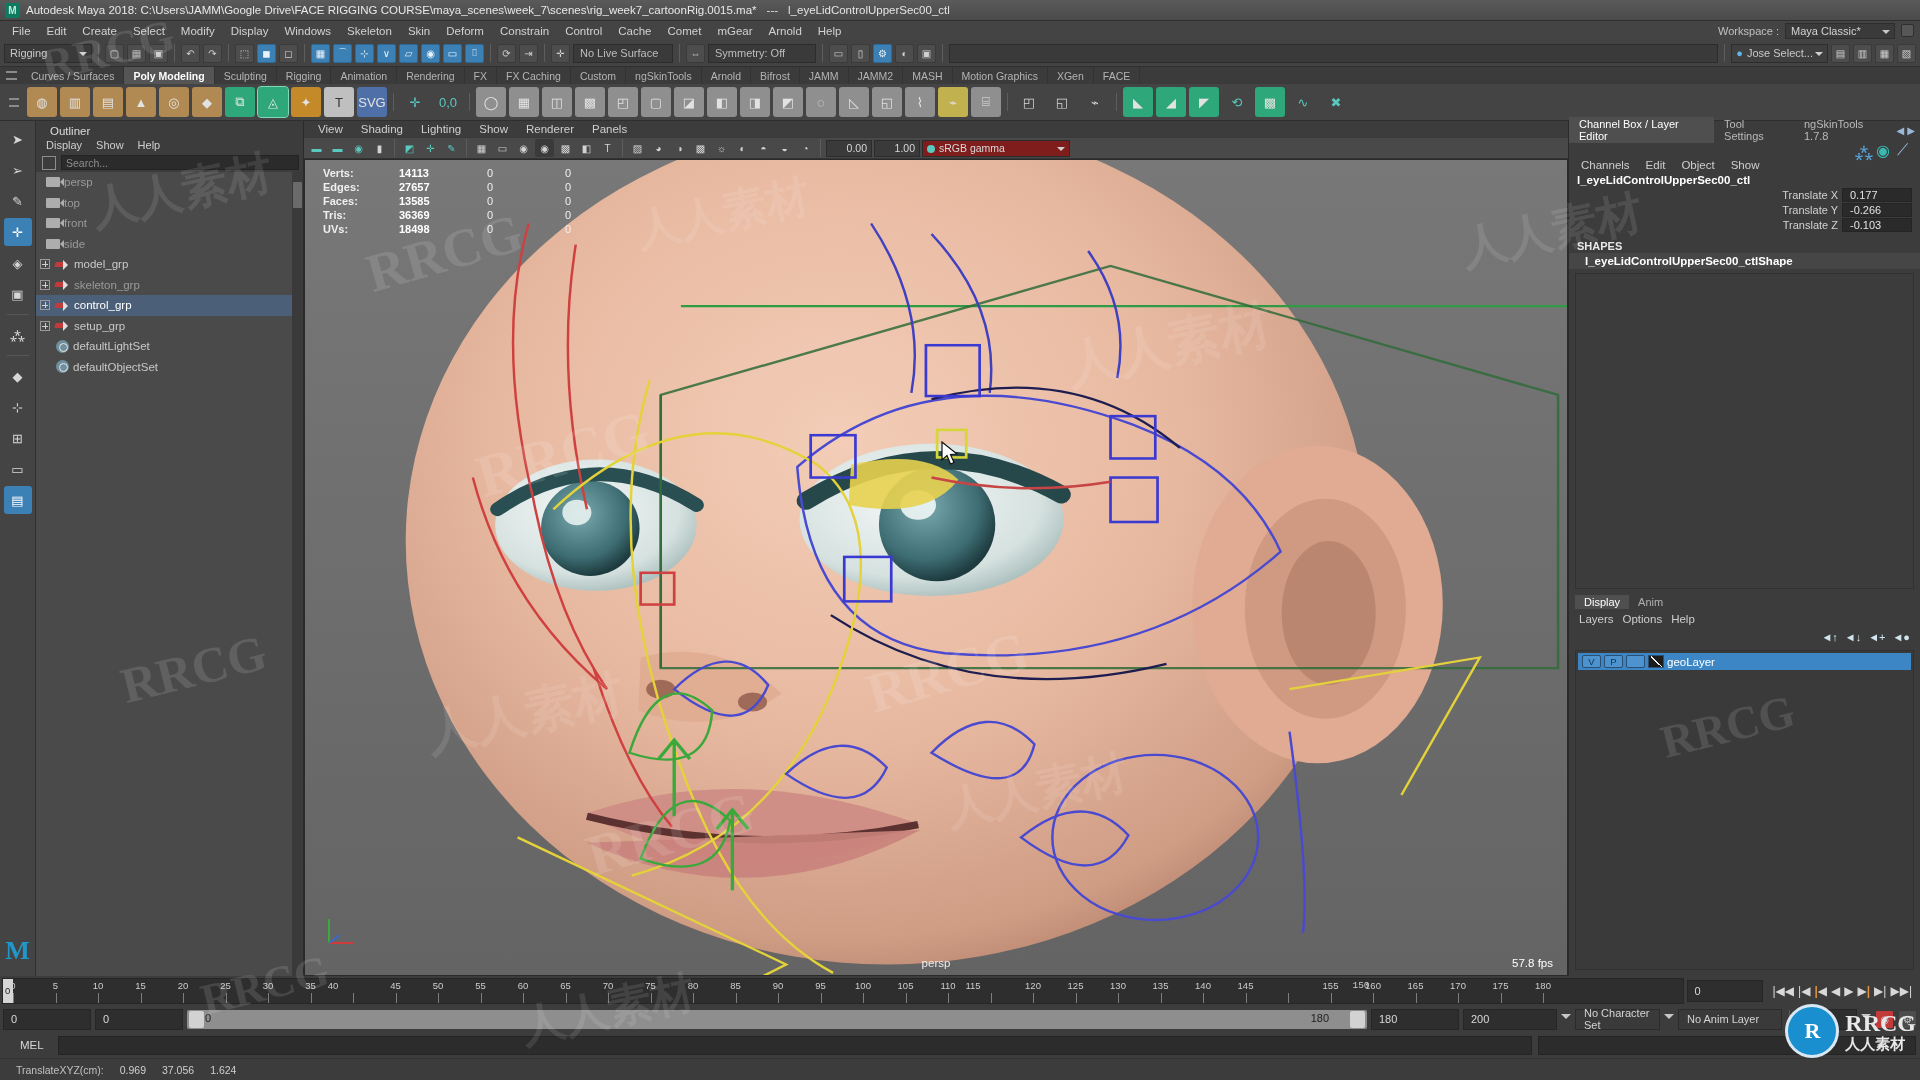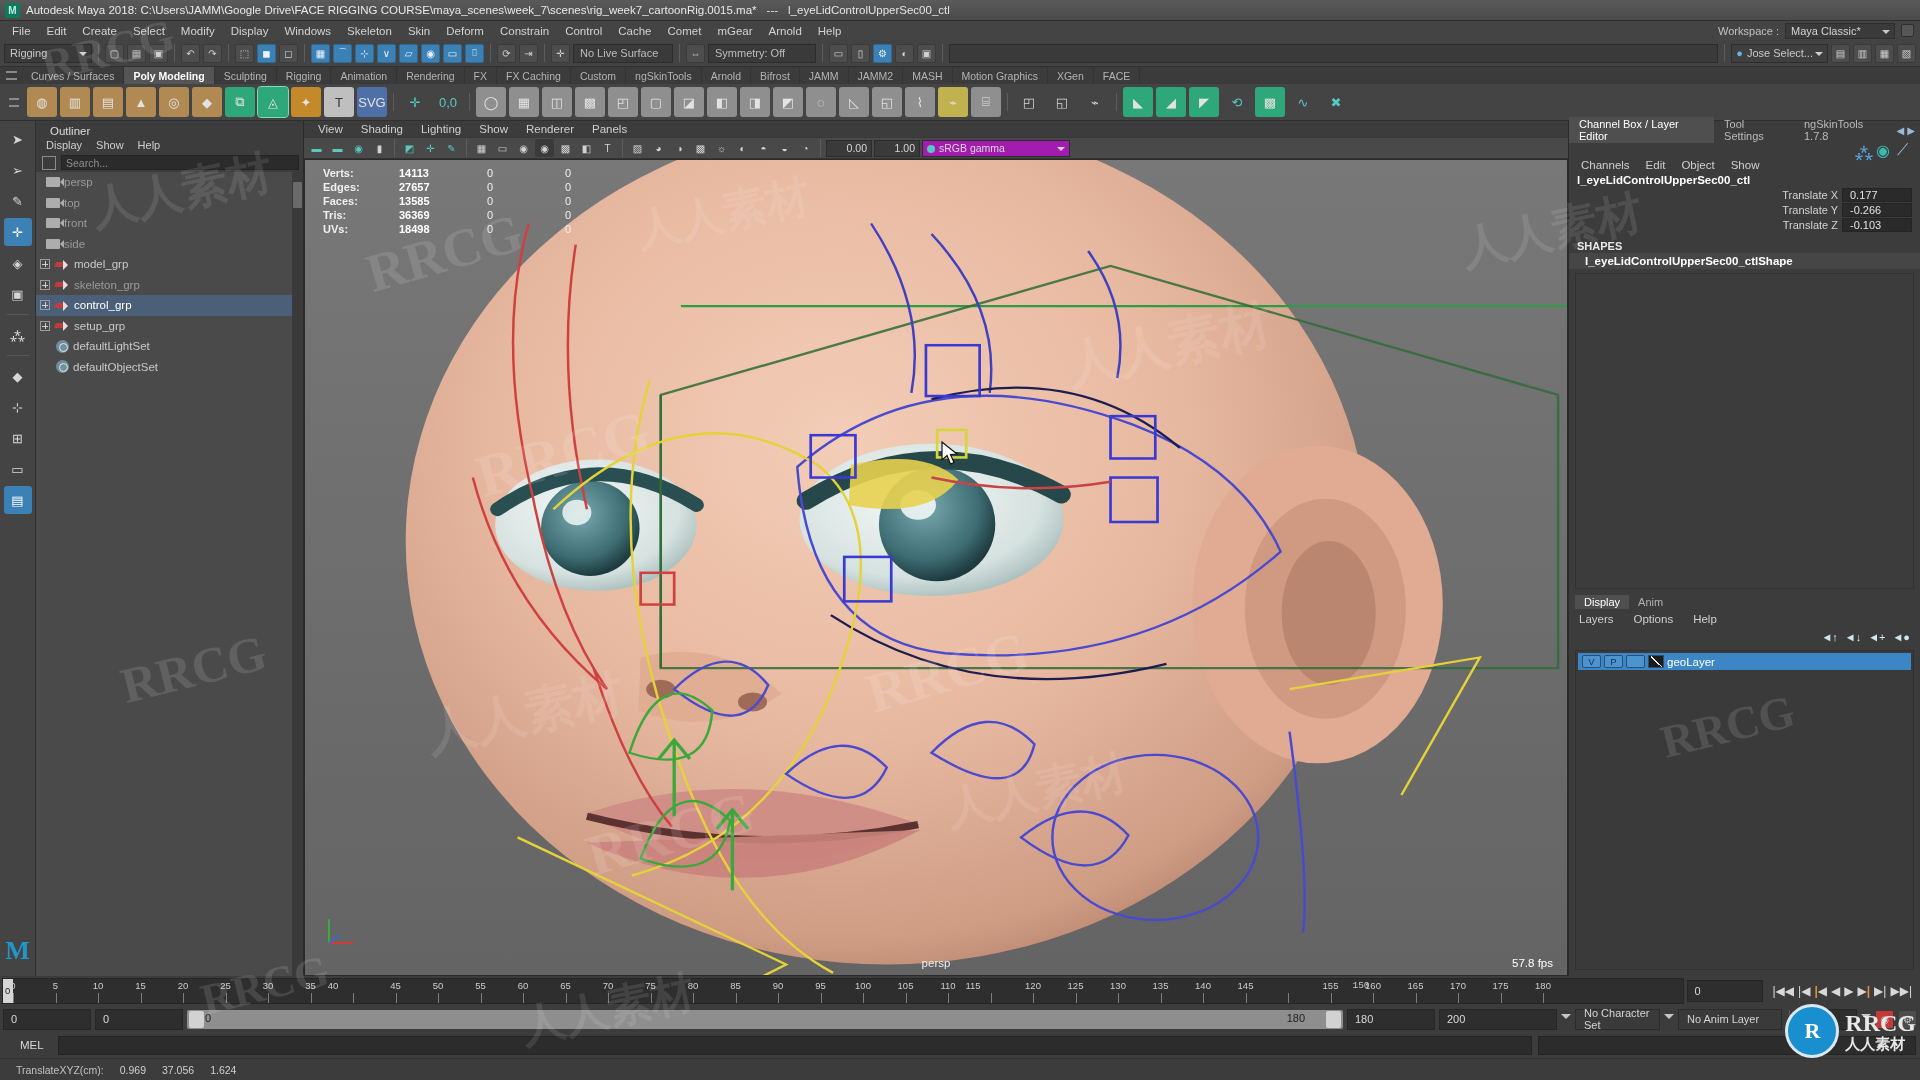--- a/index.html
+++ b/index.html
@@ -104,21 +104,21 @@
   .vpcol{ flex:1;display:flex;flex-direction:column;min-width:0;background:#3c3c3c;}
   .vp-menubar{ height:16px;display:flex;gap:18px;font-size:11.5px;color:#cfcfcf;padding-left:14px;align-items:center;}
   .vp-toolrow{ height:22px;background:#494949;display:flex;align-items:center;gap:2px;padding:0 3px;
      border-top:1px solid #3a3a3a;border-bottom:1px solid #333;}
   .vpi{ width:19px;height:18px;border-radius:2px;display:flex;align-items:center;justify-content:center;
      color:#d3d3d3;font-size:10px;}
   .vpi.dark{ background:#3a3a3a;}
   .vpi.teal{ color:#59c8bf;}
   .numf{ background:#3a3a3a;border:1px solid #2c2c2c;height:17px;width:46px;font-size:10.5px;
      display:flex;align-items:center;justify-content:flex-end;padding-right:4px;color:#d8d8d8;}
-  .gammabox{ background:#a21caf;border:1px solid #2c2c2c;height:17px;width:148px;font-size:10.5px;
+  .gammabox{ background:#7f1d1d;border:1px solid #2c2c2c;height:17px;width:148px;font-size:10.5px;
      display:flex;align-items:center;padding-left:16px;color:#d8d8d8;position:relative;}
   .gammabox:before{ content:"";position:absolute;left:4px;top:4px;width:8px;height:8px;border-radius:50%;
      background:#59c8bf;}
   .gammabox:after{ content:"";position:absolute;right:4px;top:6px;border:4px solid transparent;border-top-color:#cfcfcf;}
 
   .viewport{ flex:1;position:relative;overflow:hidden;background:#6f6f6f;border:1px solid #2a2a2a;}
   .hud{ position:absolute;left:18px;top:6px;font-size:11px;color:#e6e6e6;}
   .hud table{ border-collapse:collapse; }
   .hud td{ padding:1px 0; font-size:11px; }
   .hud td.lbl{ width:76px;font-weight:bold;color:#efefef;}
@@ -144,21 +144,21 @@
   .cb-name{ color:#d2d2d2;text-align:right;}
   .cb-val{ background:#2a2a2a;border:1px solid #242424;width:70px;height:14px;display:flex;align-items:center;
      padding-left:7px;color:#e2e2e2;font-size:11px;}
   .cb-section{ font-size:11px;font-weight:bold;color:#e8e8e8;padding:8px 0 1px 8px;}
   .cb-shape{ font-size:11.5px;font-weight:bold;color:#ffffff;padding-left:16px;background:#464646;height:16px;
      display:flex;align-items:center;}
   .cb-blank{ flex:1;background:#3c3c3c;border:1px solid #313131;margin:4px 6px 0 6px;}
   .layer-tabs{ height:17px;display:flex;align-items:center;font-size:11px;gap:0;padding-left:6px;margin-top:4px;}
   .layer-tab{ padding:1px 9px;color:#b0b0b0;}
   .layer-tab.active{ background:#4f4f4f;color:#ffffff;}
-  .layer-menubar{ display:flex;gap:20px;font-size:11.5px;color:#cfcfcf;padding:3px 0 2px 10px;}
+  .layer-menubar{ display:flex;gap:9px;font-size:11.5px;color:#cfcfcf;padding:3px 0 2px 10px;}
   .layer-tools{ height:20px;display:flex;justify-content:flex-end;gap:7px;padding-right:10px;align-items:center;color:#cfe5ef;font-size:11px;}
   .layer-list{ flex:1;background:#3a3a3a;margin:3px 6px 6px 6px;border:1px solid #313131;padding:2px;}
   .layer-row{ height:17px;background:#3d86c6;display:flex;align-items:center;gap:3px;padding-left:4px;font-size:11.5px;color:#ffffff;}
   .lbtn{ width:19px;height:13px;border:1px solid #2a4f72;background:#4d93cf;color:#12354f;font-size:9.5px;
      display:flex;align-items:center;justify-content:center;border-radius:2px;}
   .lswatch{ width:16px;height:13px;background:linear-gradient(45deg,#1c1c1c 48%,#efefef 48%,#efefef 54%,#1c1c1c 54%);
      border:1px solid #2a4f72;}
 
   
   .timeslider{ height:30px;background:#3c3c3c;display:flex;align-items:center;gap:3px;flex:0 0 30px;padding:0 2px;}
@@ -809,21 +809,21 @@
   <div class="rangeslider">
     <div class="rs-field" style="width:88px">0</div>
     <div class="rs-field" style="width:88px">0</div>
     <div class="rs-bar">
       <div class="rs-handle" style="left:2px"></div>
       <span class="rl">0</span>
       <span class="rl" style="left:auto;right:38px">180</span>
       <div class="rs-handle" style="right:2px"></div>
     </div>
     <div class="rs-field" style="width:88px">180</div>
-    <div class="rs-field" style="width:118px">200</div>
+    <div class="rs-field" style="width:94px">200</div>
     <span class="rs-caret"></span>
     <div class="rs-dd" style="width:85px">No Character Set</div>
     <span class="rs-caret"></span>
     <div class="rs-dd" style="width:104px">No Anim Layer</div>
     <span class="sep"></span>
     <div class="rs-field" style="width:60px">24</div>
     <span class="rs-caret"></span>
     <span class="ico small" style="background:#c33a3a">◉</span>
     <span class="ico small">⚙</span>
   </div>

